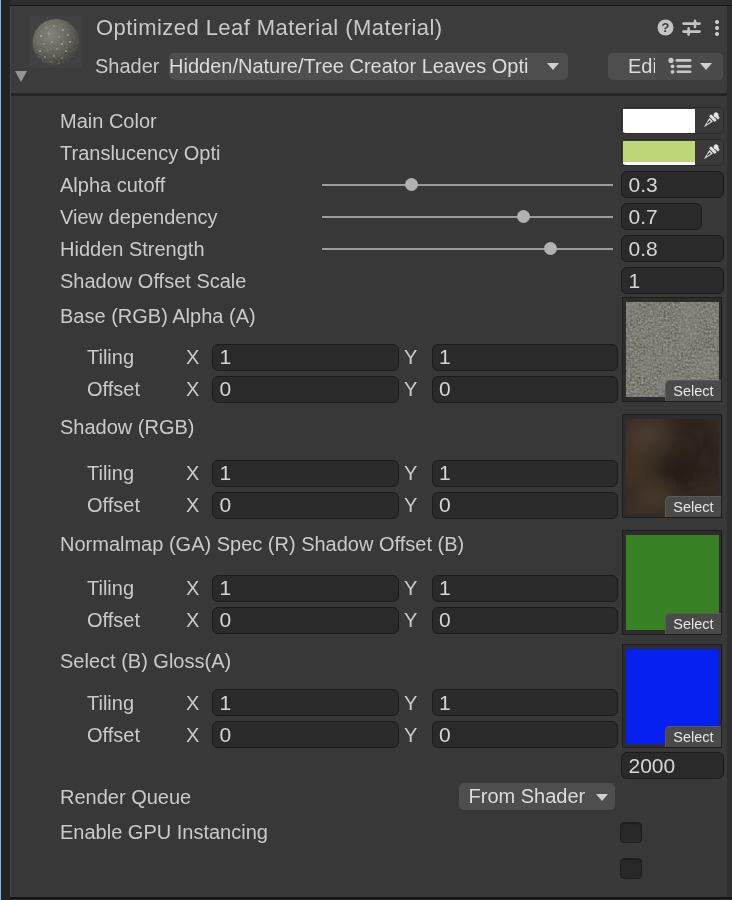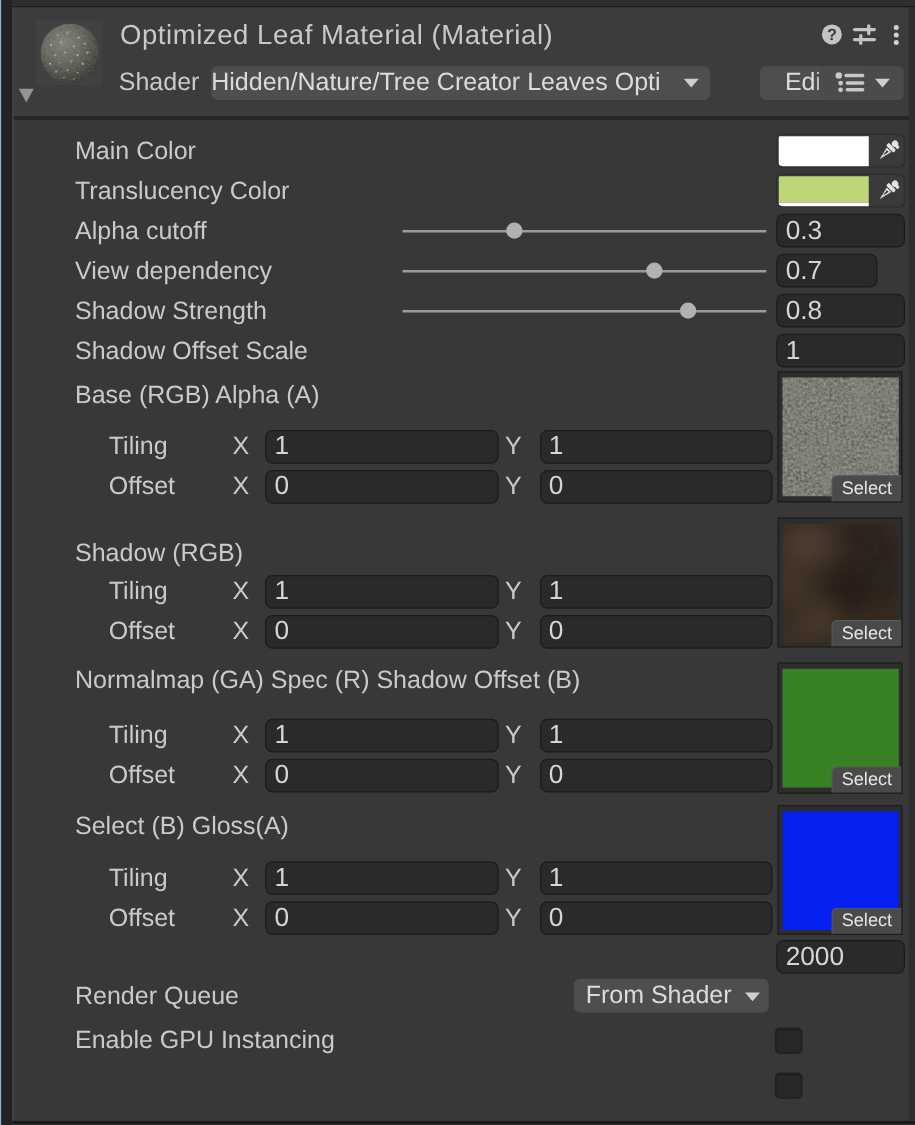--- a/index.html
+++ b/index.html
@@ -109,21 +109,21 @@
 <svg style="position:absolute;left:78px;top:2px" width="21" height="21" viewBox="0 0 21 21">
 <g transform="rotate(45 10.5 10.5)" fill="#e2e2e2">
 <circle cx="10.5" cy="2.7" r="2.6"></circle>
 <circle cx="13.7" cy="3.2" r="1.5"></circle>
 <rect x="6.3" y="5.6" width="8.4" height="3.1" rx="1.2"></rect>
 <path d="M8 9.5 L13 9.5 L10.5 20 Z"></path>
 <path d="M9.6 10.9 L11.5 10.9 L10.7 15.3 L9.95 15.3 Z" fill="#3a3a3a"></path>
 </g>
 </svg>
     </div>
-<div class="lbl" style="left:60px;top:142.2px">Translucency Color</div>
+<div class="lbl" style="left:60px;top:142.2px">Translucency Opti</div>
 <div class="abs" style="left:621px;top:139.0px;width:102.5px;height:27px;background:#3a3a3a;
 border:1px solid #2c2c2c;border-radius:5px;box-sizing:border-box;overflow:hidden">
       <div style="position:absolute;left:1px;top:1px;width:72px;height:20.5px;background:#bed678"></div>
       <div style="position:absolute;left:1px;top:21.5px;width:72px;height:4.5px;background:#fff"></div>
 <svg style="position:absolute;left:78px;top:2px" width="21" height="21" viewBox="0 0 21 21">
 <g transform="rotate(45 10.5 10.5)" fill="#e2e2e2">
 <circle cx="10.5" cy="2.7" r="2.6"></circle>
 <circle cx="13.7" cy="3.2" r="1.5"></circle>
 <rect x="6.3" y="5.6" width="8.4" height="3.1" rx="1.2"></rect>
 <path d="M8 9.5 L13 9.5 L10.5 20 Z"></path>
@@ -132,21 +132,21 @@
 </svg>
     </div>
 <div class="lbl" style="left:60px;top:174.2px">Alpha cutoff</div>
 <div class="track" style="top:183.5px"></div>
 <div class="knob" style="left:405.4px;top:178.0px"></div>
 <div class="box" style="left:621px;top:171.0px;width:103px">0.3</div>
 <div class="lbl" style="left:60px;top:206.2px">View dependency</div>
 <div class="track" style="top:215.5px"></div>
 <div class="knob" style="left:516.6px;top:210.0px"></div>
 <div class="box" style="left:621px;top:203.0px;width:81px">0.7</div>
-<div class="lbl" style="left:60px;top:238.2px">Shadow Strength</div>
+<div class="lbl" style="left:60px;top:238.2px">Hidden Strength</div>
 <div class="track" style="top:247.5px"></div>
 <div class="knob" style="left:544.4px;top:242.0px"></div>
 <div class="box" style="left:621px;top:235.0px;width:103px">0.8</div>
 <div class="lbl" style="left:60px;top:270.2px">Shadow Offset Scale</div>
 <div class="box" style="left:621px;top:267px;width:103px">1</div>
 <div class="lbl" style="left:60px;top:305.7px">Base (RGB) Alpha (A)</div>
 <div class="lbl" style="left:87px;top:346.7px">Tiling</div>
 <div class="lbl" style="left:186px;top:346.7px">X</div>
 <div class="box" style="left:212px;top:343.5px;width:187px">1</div>
 <div class="lbl" style="left:404px;top:346.7px">Y</div>
@@ -168,21 +168,21 @@
 <feTurbulence type="fractalNoise" baseFrequency="0.055" numOctaves="2" seed="4"></feTurbulence>
 <feColorMatrix type="matrix" values="0 0 0 0 0.25, 0 0 0 0 0.25, 0 0 0 0 0.23, 0.8 0 0 0 -0.15"></feColorMatrix>
 </filter>
         </defs>
 <rect width="93" height="95" fill="#55554d"></rect>
 <rect width="93" height="95" filter="url(#gn)"></rect>
 <rect width="93" height="95" filter="url(#gn2)"></rect>
 </svg>
       <div class="sel">Select</div>
     </div>
-<div class="lbl" style="left:60px;top:432px">Shadow (RGB)</div>
+<div class="lbl" style="left:60px;top:416px">Shadow (RGB)</div>
 <div class="lbl" style="left:87px;top:462.7px">Tiling</div>
 <div class="lbl" style="left:186px;top:462.7px">X</div>
 <div class="box" style="left:212px;top:459.5px;width:187px">1</div>
 <div class="lbl" style="left:404px;top:462.7px">Y</div>
 <div class="box" style="left:431.5px;top:459.5px;width:186.5px">1</div>
 <div class="lbl" style="left:87px;top:494.7px">Offset</div>
 <div class="lbl" style="left:186px;top:494.7px">X</div>
 <div class="box" style="left:212px;top:491.5px;width:187px">0</div>
 <div class="lbl" style="left:404px;top:494.7px">Y</div>
 <div class="box" style="left:431.5px;top:491.5px;width:186.5px">0</div>

